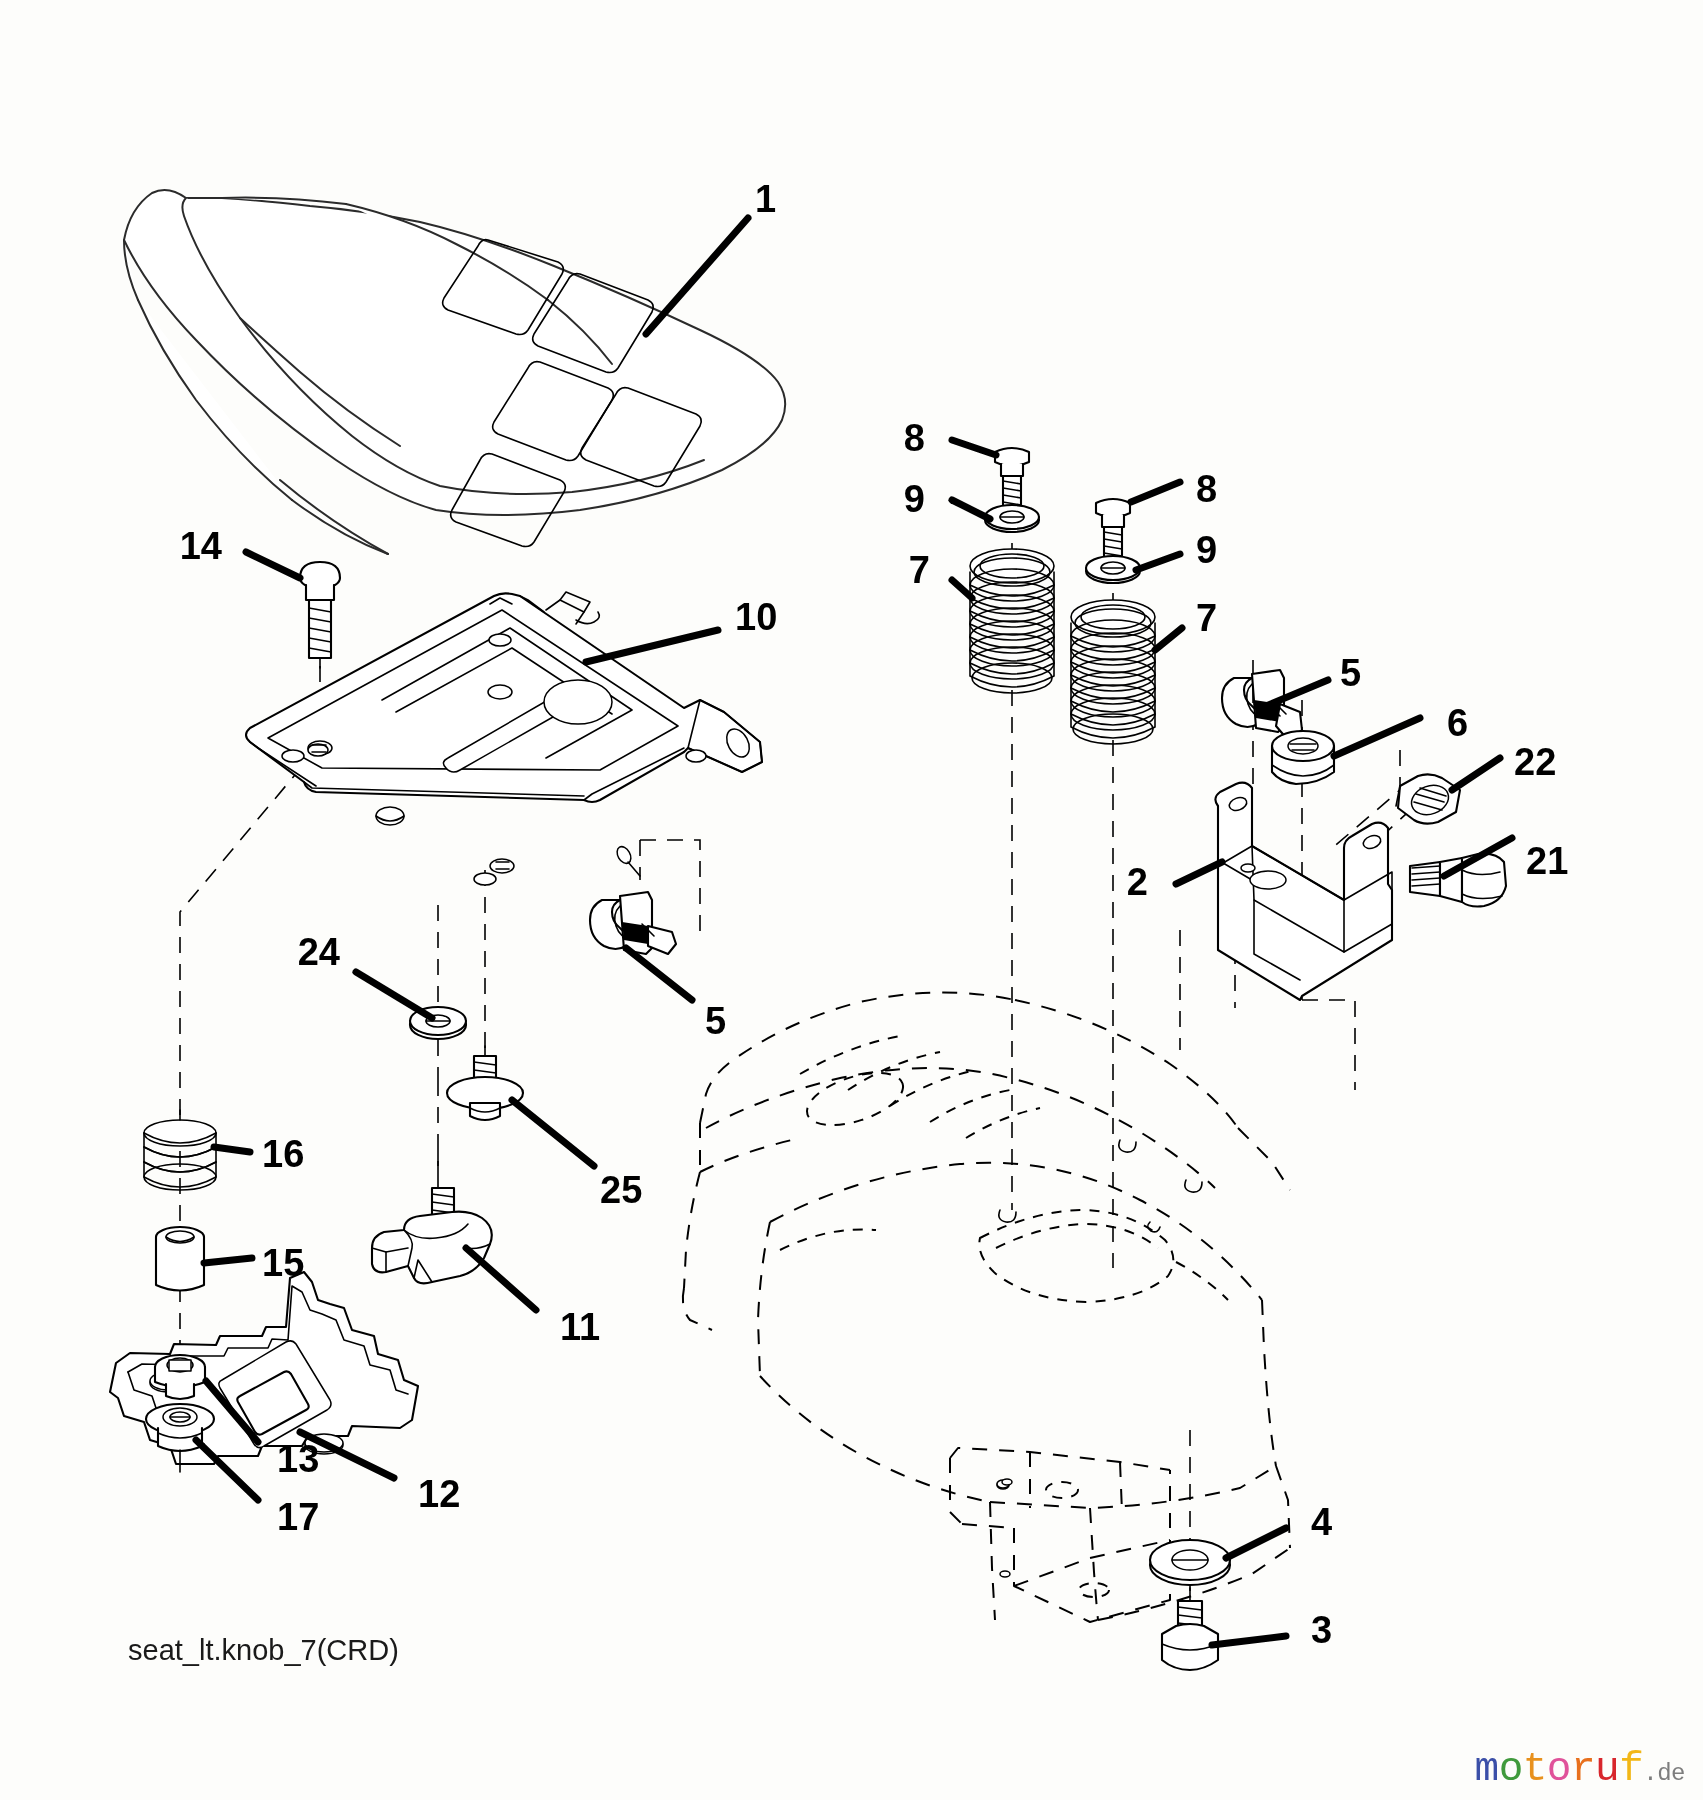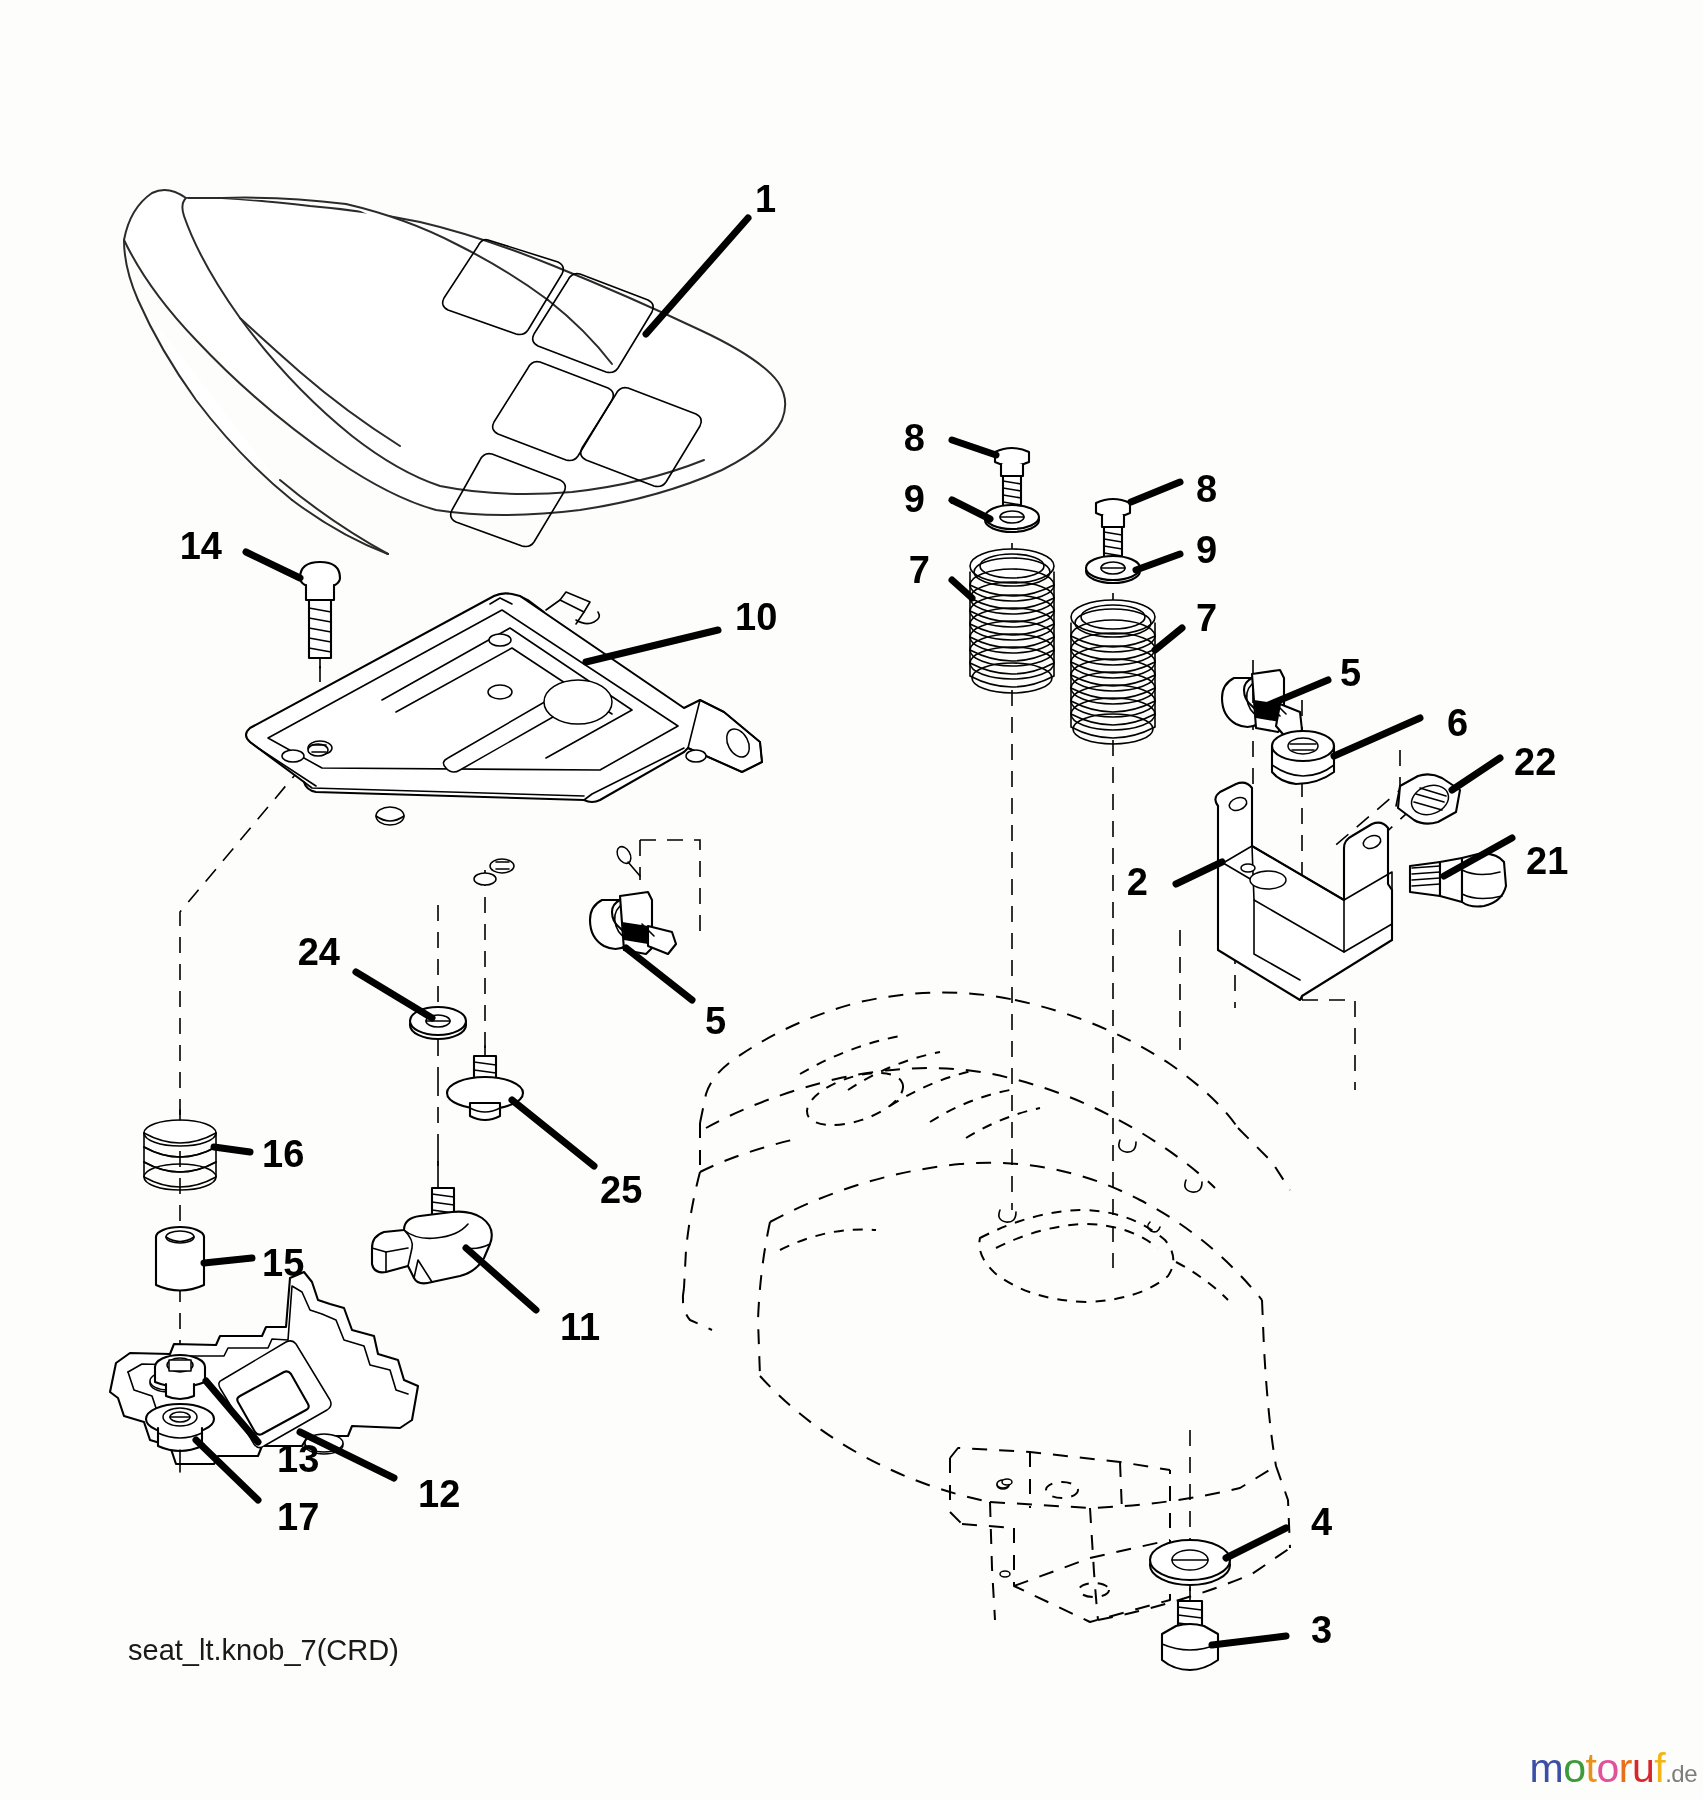--- a/index.html
+++ b/index.html
@@ -89,23 +89,23 @@
     stroke: #000000;
     stroke-width: 2.0;
     stroke-dasharray: 10 9;
     stroke-linejoin: round;
   }
   .dark {
     fill: #000000;
   }
   #watermark {
     position: absolute;
-    right: 6px;
+    right: 18px;
     bottom: 8px;
-    font-family: Liberation Sans, sans-serif;
+    font-family: Liberation Mono, monospace;
     font-size: 41px;
     letter-spacing: -0.5px;
     white-space: nowrap;
     user-select: none;
     text-align: right;
   }
   #watermark span { display: inline; }
   .wm-de {
     font-size: 24px;
     color: #7d7d7d;

